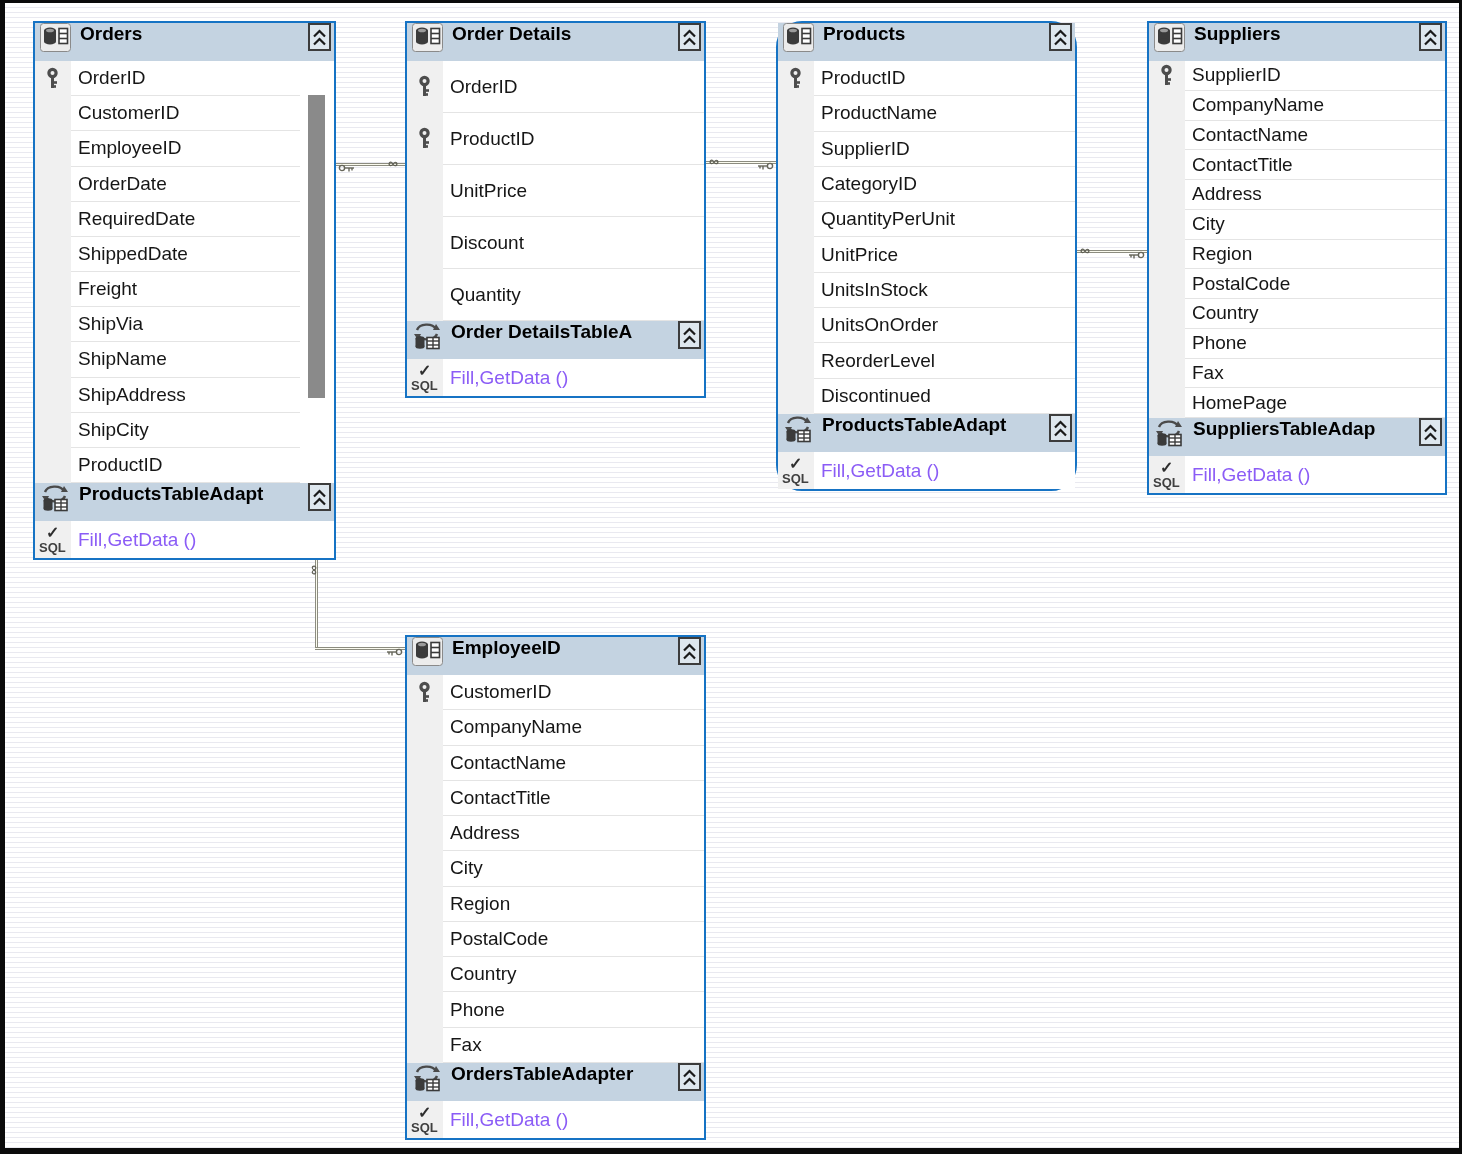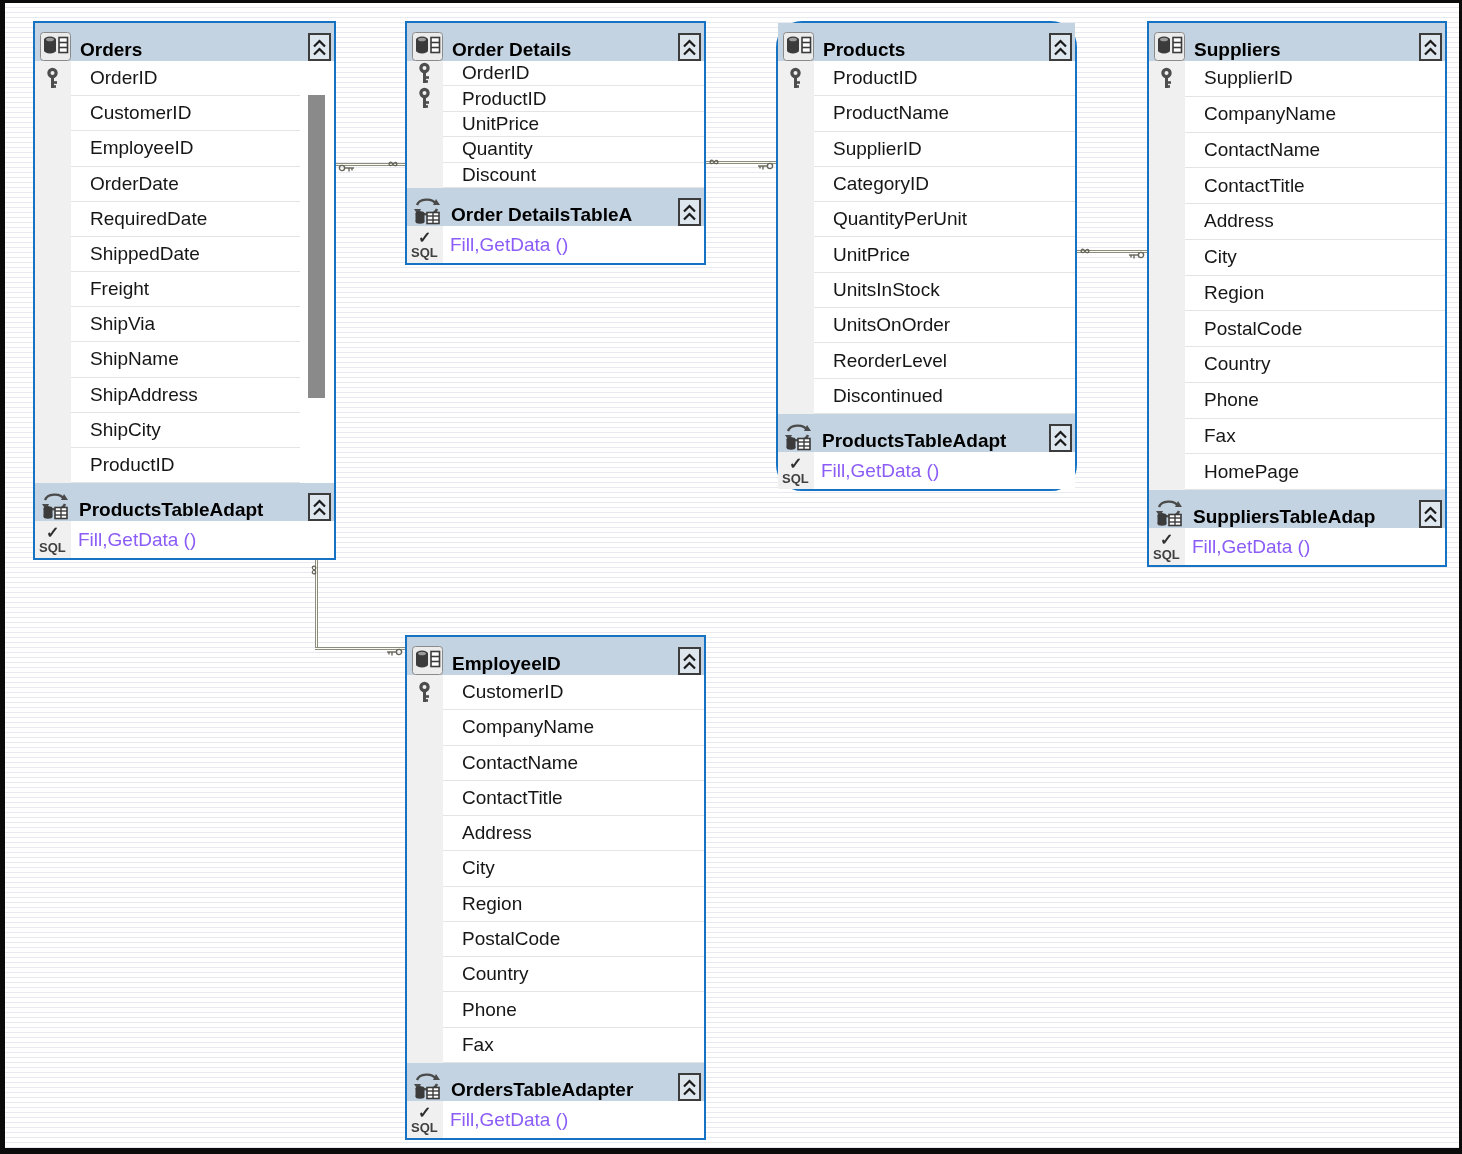--- a/index.html
+++ b/index.html
@@ -6,31 +6,31 @@
   .canvas{
     position:relative;width:1462px;height:1154px;box-sizing:border-box;
     border:solid #0b0b0b;border-width:3px 3px 6px 5px;
     background:repeating-linear-gradient(to bottom,#ffffff 0px,#ffffff 4px,#e9e9f0 4px,#e9e9f0 5px);
     font-family:"Liberation Sans",sans-serif;overflow:hidden;
   }
   .entity{
     position:absolute;box-sizing:border-box;border:2px solid #1673c4;background:#fff;
     display:flex;flex-direction:column;
   }
-  .hdr{flex:0 0 38px;height:38px;background:#c4d3e1;display:flex;align-items:flex-end;
+  .hdr{flex:0 0 38px;height:38px;background:#c4d3e1;display:flex;align-items:flex-start;
        padding:0 3px 0 5px;box-sizing:border-box;gap:9px;overflow:hidden;}
   .hdr-title{font-weight:bold;font-size:19px;color:#000;white-space:nowrap;overflow:hidden;flex:1;}
   .collapse-btn{flex:0 0 auto;width:23px;height:28px;border:2px solid #3c3c3c;box-sizing:border-box;
        background:rgba(255,255,255,0.45);display:flex;flex-direction:column;align-items:center;justify-content:center;cursor:pointer;}
   .collapse-btn svg{display:block;}
   .rows{flex:1 1 auto;display:flex;flex-direction:column;position:relative;min-height:0;}
   .row{flex:1;display:flex;align-items:stretch;min-height:0;}
   .keycell{flex:0 0 36px;width:36px;background:#f0f0f0;display:flex;align-items:center;justify-content:center;}
   .colname{flex:1;display:flex;align-items:center;font-size:19px;color:#161616;
-       border-bottom:1px solid #e4e4e4;padding-left:19px;white-space:nowrap;overflow:hidden;background:#fff;}
+       border-bottom:1px solid #e4e4e4;padding-left:7px;white-space:nowrap;overflow:hidden;background:#fff;}
   .method{flex:0 0 37px;height:37px;display:flex;align-items:stretch;background:#fff;}
   .method-label{flex:1;display:flex;align-items:center;font-size:19px;color:#8b5cf6;padding-left:7px;white-space:nowrap;overflow:hidden;}
   .sql-icon{position:relative;width:32px;height:32px;flex:0 0 32px;}
   .sql-check{position:absolute;top:-1px;left:9px;font-size:16px;font-weight:bold;color:#2e2e2e;}
   .sql-text{position:absolute;bottom:1px;left:2px;font-size:13px;font-weight:bold;color:#404040;}
   .vscroll{position:absolute;top:0;right:0;width:34px;height:100%;background:#ffffff;}
   .vthumb{position:absolute;left:8px;top:34px;width:17px;height:303px;background:#8a8a8a;cursor:pointer;}
   .hline{position:absolute;height:3px;background:linear-gradient(to bottom,#8c8c80 0 1px,#fbfbef 1px 2px,#8c8c80 2px 3px);}
   .vline{position:absolute;width:3px;background:linear-gradient(to right,#8c8c80 0 1px,#fbfbef 1px 2px,#8c8c80 2px 3px);}
   .glyph-inf{position:absolute;font-size:14px;line-height:1;color:#5f5f54;font-weight:bold;}
@@ -153,21 +153,21 @@
       <span class="keycell">
           <span class="sql-icon">
             <span class="sql-check">✓</span>
             <span class="sql-text">SQL</span>
           </span>
         </span>
       <span class="method-label">Fill,GetData ()</span>
     </div>
   </div>
 
-  <div class="entity" style="left:400px;top:18px;width:301px;height:244px;">
+  <div class="entity" style="left:400px;top:18px;width:301px;height:377px;">
     <div class="hdr">
       <span class="icon-wrap">
         <svg width="31" height="29" viewBox="0 0 31 29">
             <rect x="0.5" y="0.5" width="30" height="28" rx="3" fill="#ececec" stroke="#8a8a8a"></rect>
             <ellipse cx="10" cy="7.5" rx="6" ry="3" fill="#3b3b3b"></ellipse>
             <rect x="4" y="7.5" width="12" height="11" fill="#3b3b3b"></rect>
             <ellipse cx="10" cy="18.5" rx="6" ry="3" fill="#3b3b3b"></ellipse>
             <ellipse cx="10" cy="7.5" rx="4" ry="1.8" fill="#9b9b9b"></ellipse>
             <rect x="19" y="5.5" width="8.5" height="15" fill="#fff" stroke="#3b3b3b" stroke-width="1.6"></rect>
             <line x1="19" y1="10.5" x2="27.5" y2="10.5" stroke="#3b3b3b" stroke-width="1.6"></line>
@@ -204,25 +204,25 @@
   </svg>
 </span>
           <span class="colname">ProductID</span>
         </div>
         <div class="row">
           <span class="keycell"></span>
           <span class="colname">UnitPrice</span>
         </div>
         <div class="row">
           <span class="keycell"></span>
+          <span class="colname">Discount</span>
+        </div>
+        <div class="row">
+          <span class="keycell"></span>
           <span class="colname">Quantity</span>
-        </div>
-        <div class="row">
-          <span class="keycell"></span>
-          <span class="colname">Discount</span>
         </div>
       </div>
     <div class="hdr">
       <span class="icon-wrap">
         <svg width="30" height="30" viewBox="0 0 30 30">
             <path d="M5 9 A 10 7 0 0 1 24 8" fill="none" stroke="#4a4a4a" stroke-width="2.4"></path>
             <polygon points="24,3 28,9 21,9" fill="#4a4a4a"></polygon>
             <path d="M25 13 A 10 7 0 0 1 6 14" fill="none" stroke="#4a4a4a" stroke-width="2.4"></path>
             <polygon points="6,19 2,13 9,13" fill="#4a4a4a"></polygon>
             <ellipse cx="8" cy="17.5" rx="4.5" ry="2.2" fill="#3b3b3b"></ellipse>
@@ -352,21 +352,21 @@
       <span class="keycell">
           <span class="sql-icon">
             <span class="sql-check">✓</span>
             <span class="sql-text">SQL</span>
           </span>
         </span>
       <span class="method-label">Fill,GetData ()</span>
     </div>
   </div>
 
-  <div class="entity" style="left:1142px;top:18px;width:300px;height:546px;">
+  <div class="entity" style="left:1142px;top:18px;width:300px;height:474px;">
     <div class="hdr">
       <span class="icon-wrap">
         <svg width="31" height="29" viewBox="0 0 31 29">
             <rect x="0.5" y="0.5" width="30" height="28" rx="3" fill="#ececec" stroke="#8a8a8a"></rect>
             <ellipse cx="10" cy="7.5" rx="6" ry="3" fill="#3b3b3b"></ellipse>
             <rect x="4" y="7.5" width="12" height="11" fill="#3b3b3b"></rect>
             <ellipse cx="10" cy="18.5" rx="6" ry="3" fill="#3b3b3b"></ellipse>
             <ellipse cx="10" cy="7.5" rx="4" ry="1.8" fill="#9b9b9b"></ellipse>
             <rect x="19" y="5.5" width="8.5" height="15" fill="#fff" stroke="#3b3b3b" stroke-width="1.6"></rect>
             <line x1="19" y1="10.5" x2="27.5" y2="10.5" stroke="#3b3b3b" stroke-width="1.6"></line>

